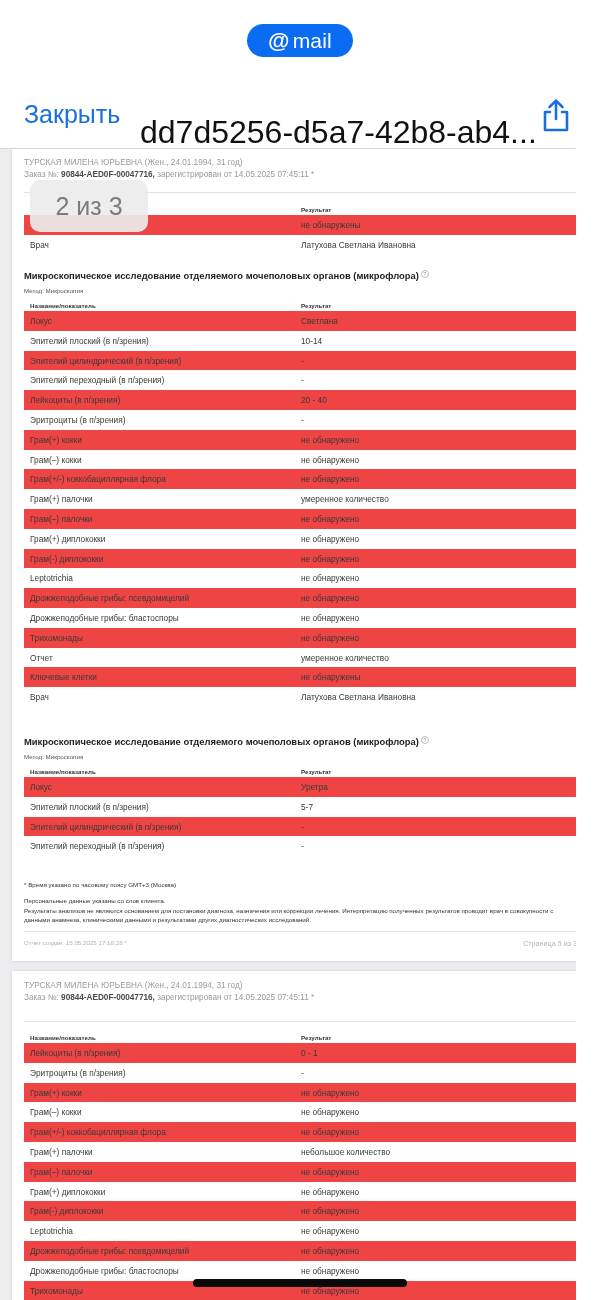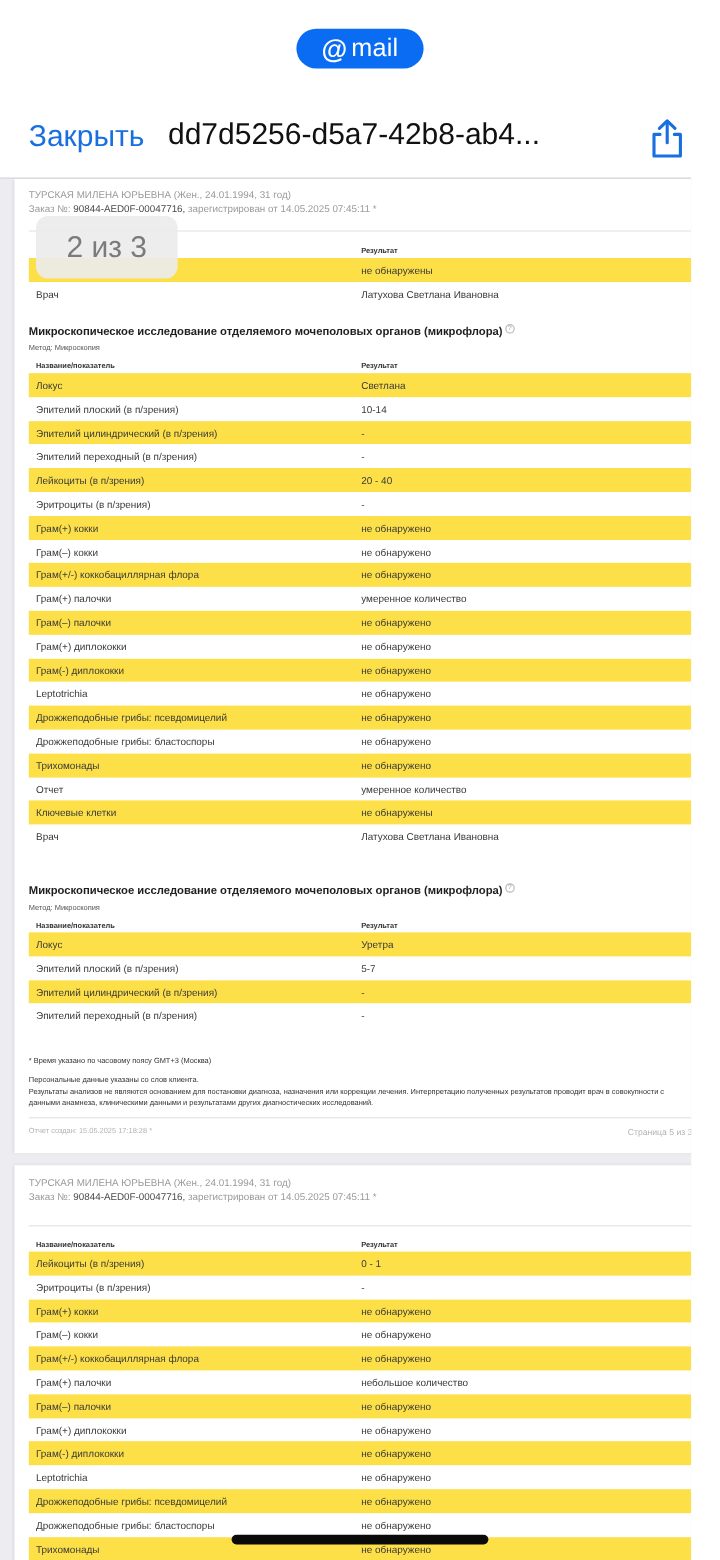--- a/index.html
+++ b/index.html
@@ -5,39 +5,39 @@
   * { box-sizing: border-box; margin: 0; padding: 0; }
   html, body { width: 600px; height: 1300px; overflow: hidden; background: #ffffff; }
   body { font-family: "Liberation Sans", "DejaVu Sans", sans-serif; position: relative; }
 
   
   .topbar { position: absolute; top: 0; left: 0; width: 600px; height: 150px; background: #ffffff; }
   .mail-pill { position: absolute; left: 247px; top: 24px; width: 106px; height: 33px; border-radius: 17px; background: #0a6cf2; color: #fff; display: flex; align-items: center; justify-content: center; font-size: 21px; font-weight: 500; letter-spacing: 0.2px; }
   .mail-pill .at { font-size: 22px; margin-right: 3px; font-weight: 700; }
   .navrow { position: absolute; top: 96px; left: 0; width: 600px; height: 44px; padding-left: 40px; }
   .close-btn { position: absolute; left: 24px; top: 4px; font-size: 25px; color: #1a6fe0; }
-  .doc-title { position: absolute; left: 140px; top: 2px; font-size: 25px; color: #111; font-weight: 500; white-space: nowrap; }
+  .doc-title { position: absolute; left: 140px; top: 18px; font-size: 32px; color: #111; font-weight: 500; white-space: nowrap; }
   .share-btn { position: absolute; left: 540px; top: 2px; width: 32px; height: 34px; }
 
   
   .viewer { position: absolute; top: 148px; left: 0; width: 576px; height: 1152px; background: #ececf1; overflow: hidden; border-top: 1px solid #d6d6dc; }
   .page { position: absolute; left: 12px; width: 576px; background: #fff; box-shadow: 0 0 3px rgba(0,0,0,0.12); }
   .page1 { top: 0px; height: 812px; }
   .page2 { top: 822px; height: 340px; }
 
   .pinfo { position: absolute; left: 12px; font-size: 8.2px; color: #9a9a9a; line-height: 12px; }
-  .pinfo b { color: #4a4a4a; font-weight: 400; }
+  .pinfo b { color: #4a4a4a; font-weight: 700; }
   .hr { position: absolute; left: 12px; width: 552px; height: 1px; background: #e4e4e4; }
 
   .tbl { position: absolute; left: 12px; width: 552px; }
   .th { height: 10px; position: relative; font-size: 6.2px; font-weight: 700; color: #333; }
   .th .c1 { position: absolute; left: 6px; top: 1px; }
   .th .c2 { position: absolute; left: 277px; top: 1px; }
   .row { height: 19.8px; position: relative; font-size: 8.3px; color: #3a3a3a; }
-  .row.alt { background: #fde047; padding-left: 12px; }
+  .row.alt { background: #ef4444; padding-left: 12px; }
   .row .c1 { position: absolute; left: 6px; top: 5px; white-space: nowrap; }
   .row .c2 { position: absolute; left: 277px; top: 5px; white-space: nowrap; }
 
   .sec-title { position: absolute; left: 12px; font-size: 9.4px; font-weight: 700; color: #1e1e1e; white-space: nowrap; }
   .sec-title .help { display: inline-block; width: 8px; height: 8px; border: 1px solid #bbb; border-radius: 50%; font-size: 5.5px; color: #999; text-align: center; line-height: 6.5px; vertical-align: top; margin-left: 2px; font-weight: 400; }
   .method { position: absolute; left: 12px; font-size: 6.2px; color: #555; }
 
   .footnote { position: absolute; left: 12px; font-size: 6.2px; color: #333; line-height: 9.5px; width: 556px; }
   .footer-left { position: absolute; left: 12px; font-size: 6.2px; color: #b3b3b3; }
   .footer-right { position: absolute; right: 11px; font-size: 7.2px; color: #b3b3b3; }

